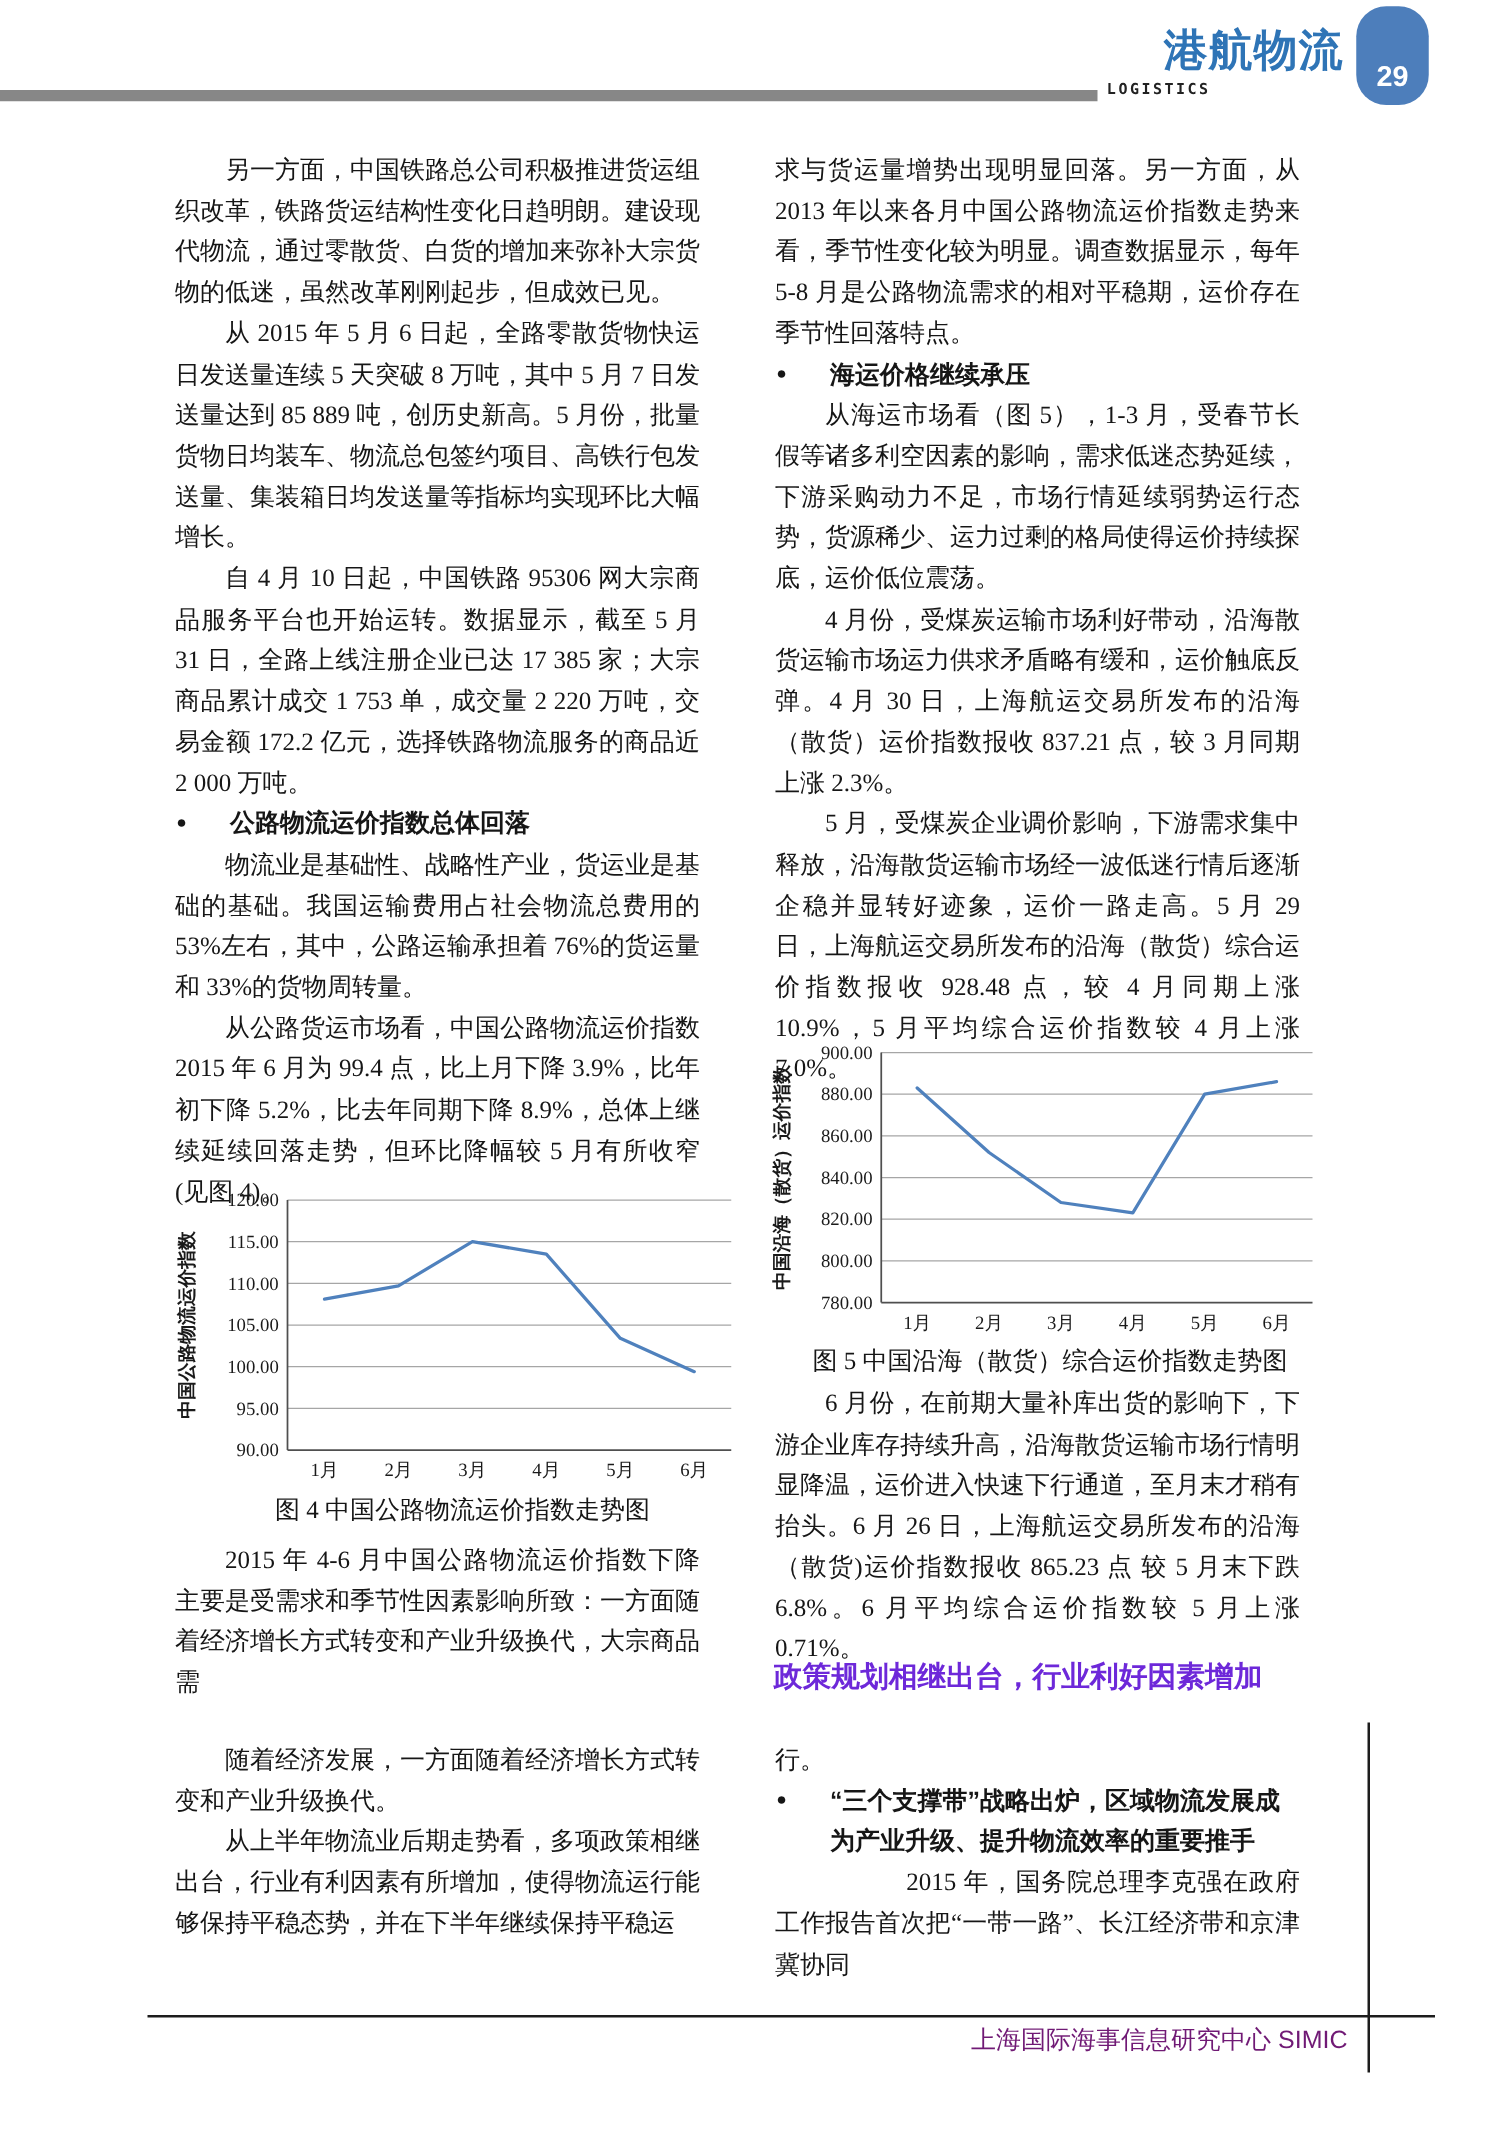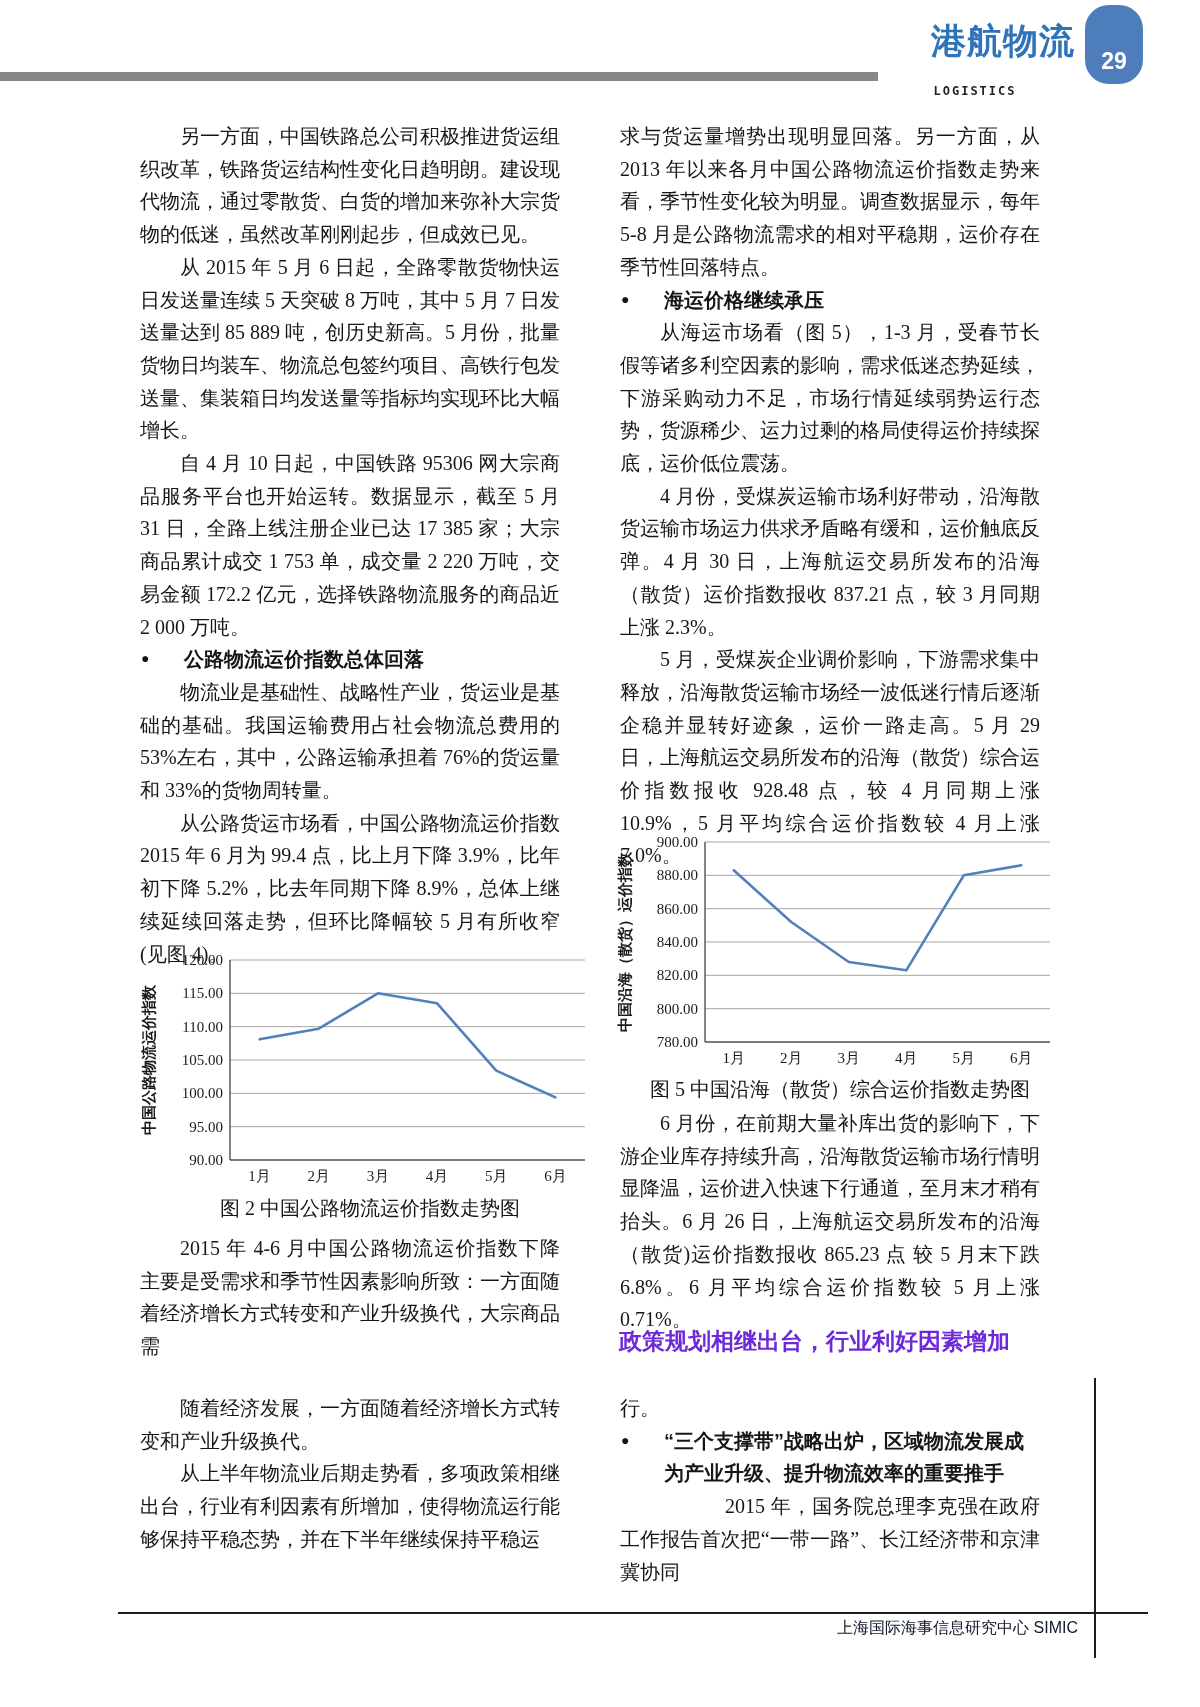--- a/index.html
+++ b/index.html
@@ -11,23 +11,23 @@
   .page { position:absolute; inset:0; background:#fff; }
 
   
   .graybar { position:absolute; left:0; top:72px; width:878px; height:9px; background:#878787; }
   .htitle {
     position:absolute; left:875px; top:20px; width:200px; text-align:right;
     font-family:"Liberation Sans", sans-serif; font-weight:bold;
     font-size:35px; line-height:42px; color:#2e74b6; letter-spacing:1px;
   }
   .hsub {
-    position:absolute; left:875px; top:64px; width:200px; text-align:center;
+    position:absolute; left:827px; top:64px; width:200px; text-align:center;
     font-family:"DejaVu Sans Mono", monospace; font-weight:bold;
-    font-size:12px; letter-spacing:2px; color:#222;margin-top:20px;
+    font-size:12px; letter-spacing:2px; color:#222;
   }
   .pagebox {
     position:absolute; left:1085px; top:5px; width:58px; height:79px; background:#4d7ebb;
     color:#fff; font-family:"Liberation Sans", sans-serif; font-weight:bold; font-size:23px;
     display:flex; align-items:flex-end; justify-content:center; padding-bottom:9px;border-radius:24px;
   }
 
   
   .col { position:absolute; top:120px; width:420px; font-size:20px; line-height:32.7px; text-align:justify; }
   .col-left  { left:140px; }
@@ -65,21 +65,21 @@
   .sec2-heading {
     position:absolute; left:120px; top:1326px; width:890px; text-align:right;
     font-family:"Liberation Sans", sans-serif; font-weight:bold; font-size:23px; color:#6d28d9;
   }
 
   
   .footer-rule { position:absolute; left:118px; top:1612px; width:1030px; height:2px; background:#1c1c1c; }
   .vrule { position:absolute; left:1094px; top:1378px; width:2px; height:280px; background:#1c1c1c; }
   .footer-text {
     position:absolute; left:620px; top:1618px; width:458px; text-align:right;
-    font-family:"Liberation Sans", sans-serif; font-size:16px; color:#0f172a;
+    font-family:"Liberation Sans", sans-serif; font-size:20px; color:#701a75;
   }
 </style>
 </head>
 <body>
 
 <div class="page">
 
   <div class="graybar"></div>
   <div class="htitle">港航物流</div>
   <div class="hsub">LOGISTICS</div>
@@ -115,21 +115,21 @@
           <line x1="90" y1="8" x2="90" y2="208" class="axisline"></line>
           <text x="119.58333333333333" y="229" class="ticklabel" text-anchor="middle">1月</text>
           <text x="178.75" y="229" class="ticklabel" text-anchor="middle">2月</text>
           <text x="237.91666666666666" y="229" class="ticklabel" text-anchor="middle">3月</text>
           <text x="297.0833333333333" y="229" class="ticklabel" text-anchor="middle">4月</text>
           <text x="356.25" y="229" class="ticklabel" text-anchor="middle">5月</text>
           <text x="415.41666666666663" y="229" class="ticklabel" text-anchor="middle">6月</text>
           <polyline points="119.58333333333333,87.33333333333337 178.75,76.66666666666666 237.91666666666666,41.333333333333314 297.0833333333333,51.33333333333334 356.25,118.66666666666663 415.41666666666663,145.3333333333333" fill="none" stroke="#4f81bd" stroke-width="2.6" stroke-linejoin="round" stroke-linecap="round"></polyline>
           <text x="14" y="108" class="ylabel" text-anchor="middle" transform="rotate(-90 14 108)">中国公路物流运价指数</text>
         </svg>
-      <figcaption>图 2  中国公路物流运价指数走势图</figcaption>
+      <figcaption>图 4  中国公路物流运价指数走势图</figcaption>
     </figure>
 
     <p class="para p6-pos">2015 年 4-6 月中国公路物流运价指数下降主要是受需求和季节性因素影响所致：一方面随着经济增长方式转变和产业升级换代，大宗商品需</p>
   </div>
 
   <div class="col col-right">
     <p class="noindent">求与货运量增势出现明显回落。另一方面，从 2013 年以来各月中国公路物流运价指数走势来看，季节性变化较为明显。调查数据显示，每年 5-8 月是公路物流需求的相对平稳期，运价存在季节性回落特点。</p>
     <div class="bullet-row">
       <span class="bullet-dot">●</span>
       <span class="bullet-text">海运价格继续承压</span>

